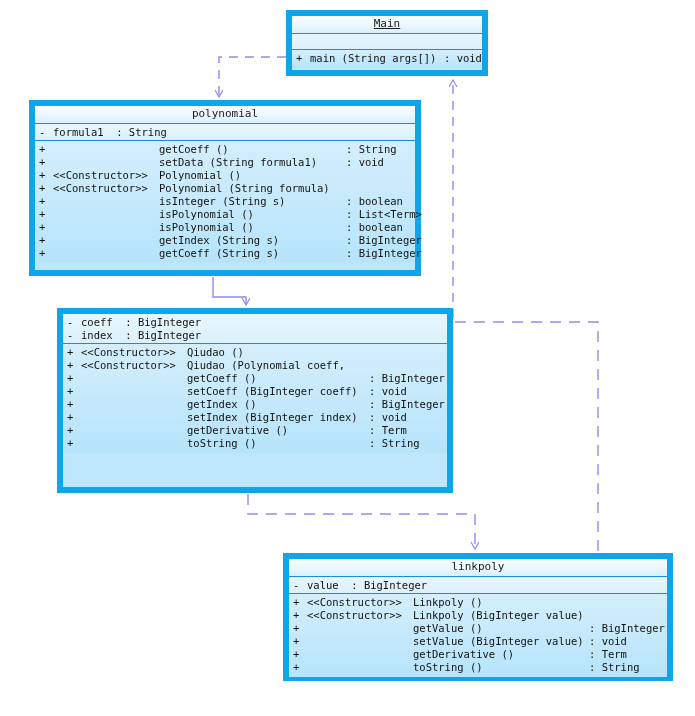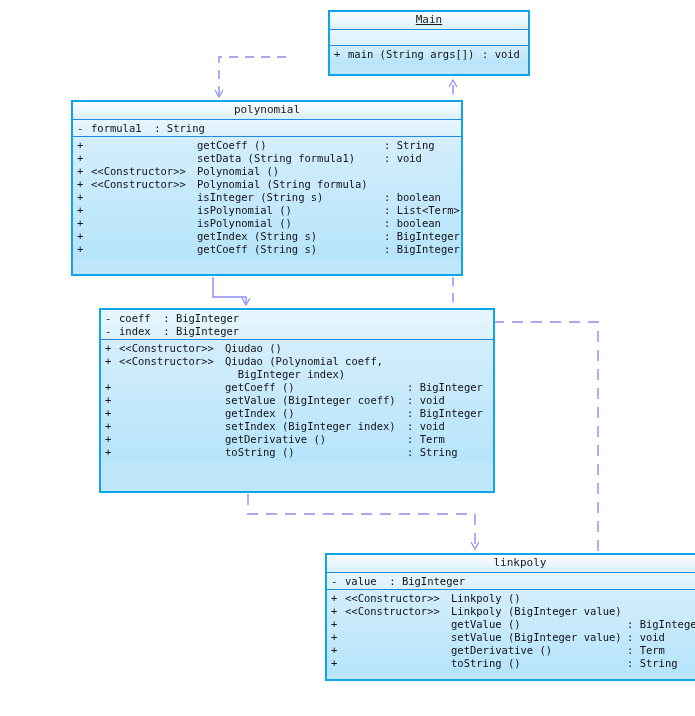--- a/index.html
+++ b/index.html
@@ -17,24 +17,23 @@
   #canvas {
     position: absolute;
     left: 0; top: 0;
     width: 695px;
     height: 716px;
   }
   
   .uml-class {
     position: absolute;
     box-sizing: border-box;
-    border: 2px solid #0ea5e9;
+    border: 6px solid #0ea5e9;
     background: #bfe7fb;
     box-shadow: 0 0 0 0 rgba(0,0,0,0);
-    margin-left: 42px;
   }
   .uml-title {
     text-align: center;
     font-size: 11px;
     line-height: 16px;
     height: 17px;
     color: #1a1a1a;
     background: linear-gradient(to bottom, #fbfdff 0%, #eaf6fd 55%, #d8f0fc 100%);
     border-bottom: 1px solid #1f8ae0;
     letter-spacing: 0px;
@@ -213,32 +212,29 @@
         <span class="sig" style="left:124px;">Qiudao ()</span>
         <span class="ret" style="left:306px;"></span>
       </div>
       <div class="row">
         <span class="vis">+</span>
         <span class="stereo" style="left:18px;">&lt;&lt;Constructor&gt;&gt;</span>
         <span class="sig" style="left:124px;">Qiudao (Polynomial coeff,</span>
         <span class="ret" style="left:306px;"></span>
       </div>
       <div class="row">
-        <span class="sig" style="left:124px;">  BigInteger index)</span>
-      </div>
-      <div class="row">
         <span class="vis">+</span>
         <span class="stereo" style="left:18px;"></span>
         <span class="sig" style="left:124px;">getCoeff ()</span>
         <span class="ret" style="left:306px;">: BigInteger</span>
       </div>
       <div class="row">
         <span class="vis">+</span>
         <span class="stereo" style="left:18px;"></span>
-        <span class="sig" style="left:124px;">setValue (BigInteger coeff)</span>
+        <span class="sig" style="left:124px;">setCoeff (BigInteger coeff)</span>
         <span class="ret" style="left:306px;">: void</span>
       </div>
       <div class="row">
         <span class="vis">+</span>
         <span class="stereo" style="left:18px;"></span>
         <span class="sig" style="left:124px;">getIndex ()</span>
         <span class="ret" style="left:306px;">: BigInteger</span>
       </div>
       <div class="row">
         <span class="vis">+</span>

